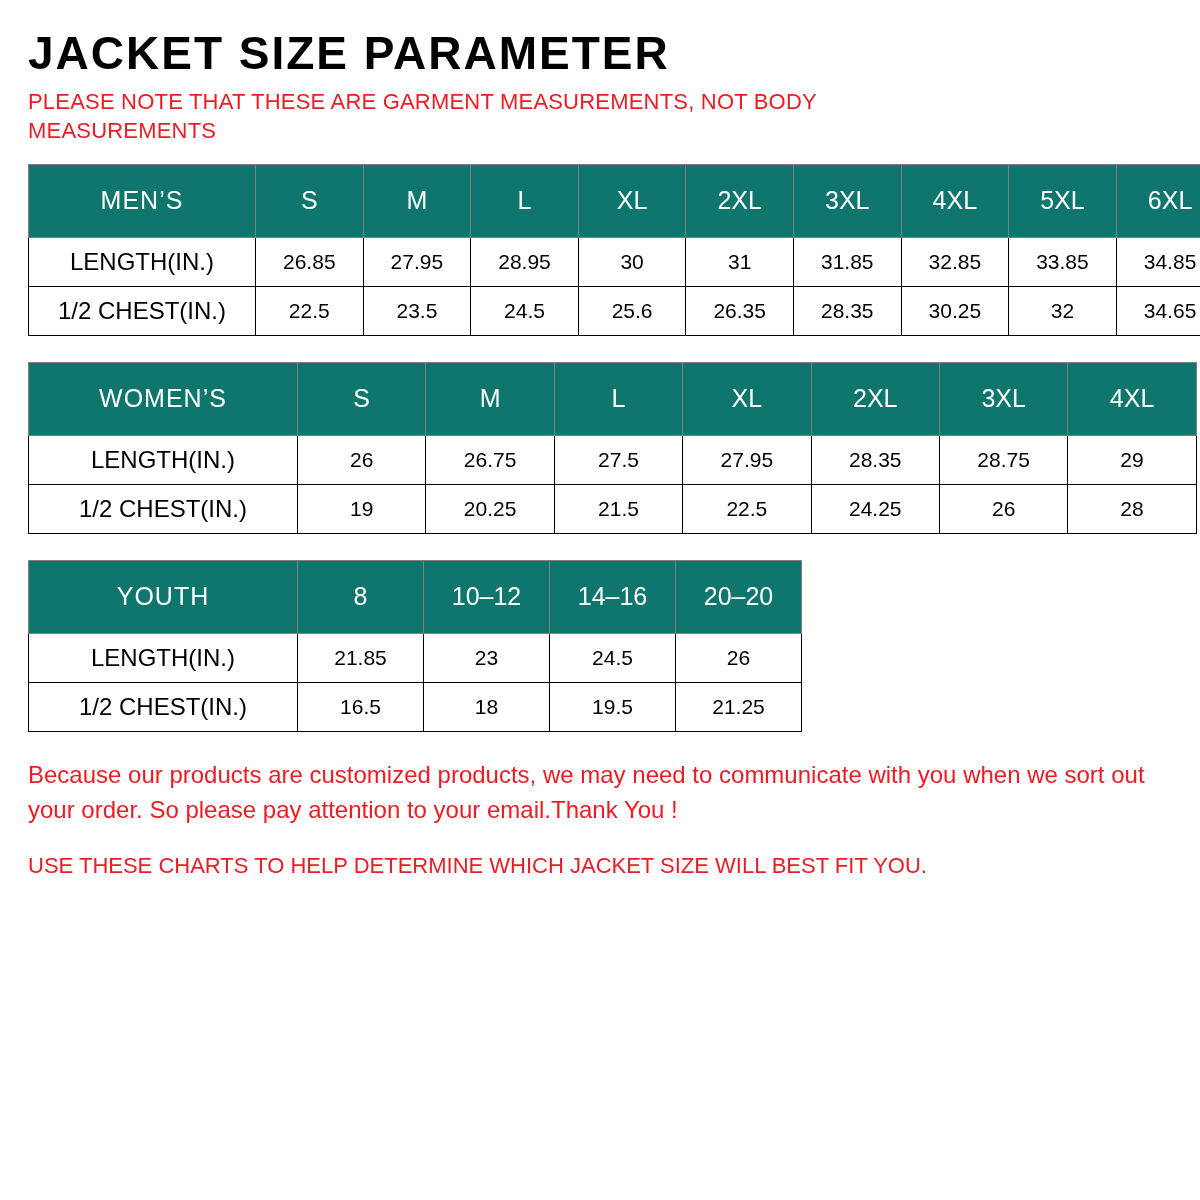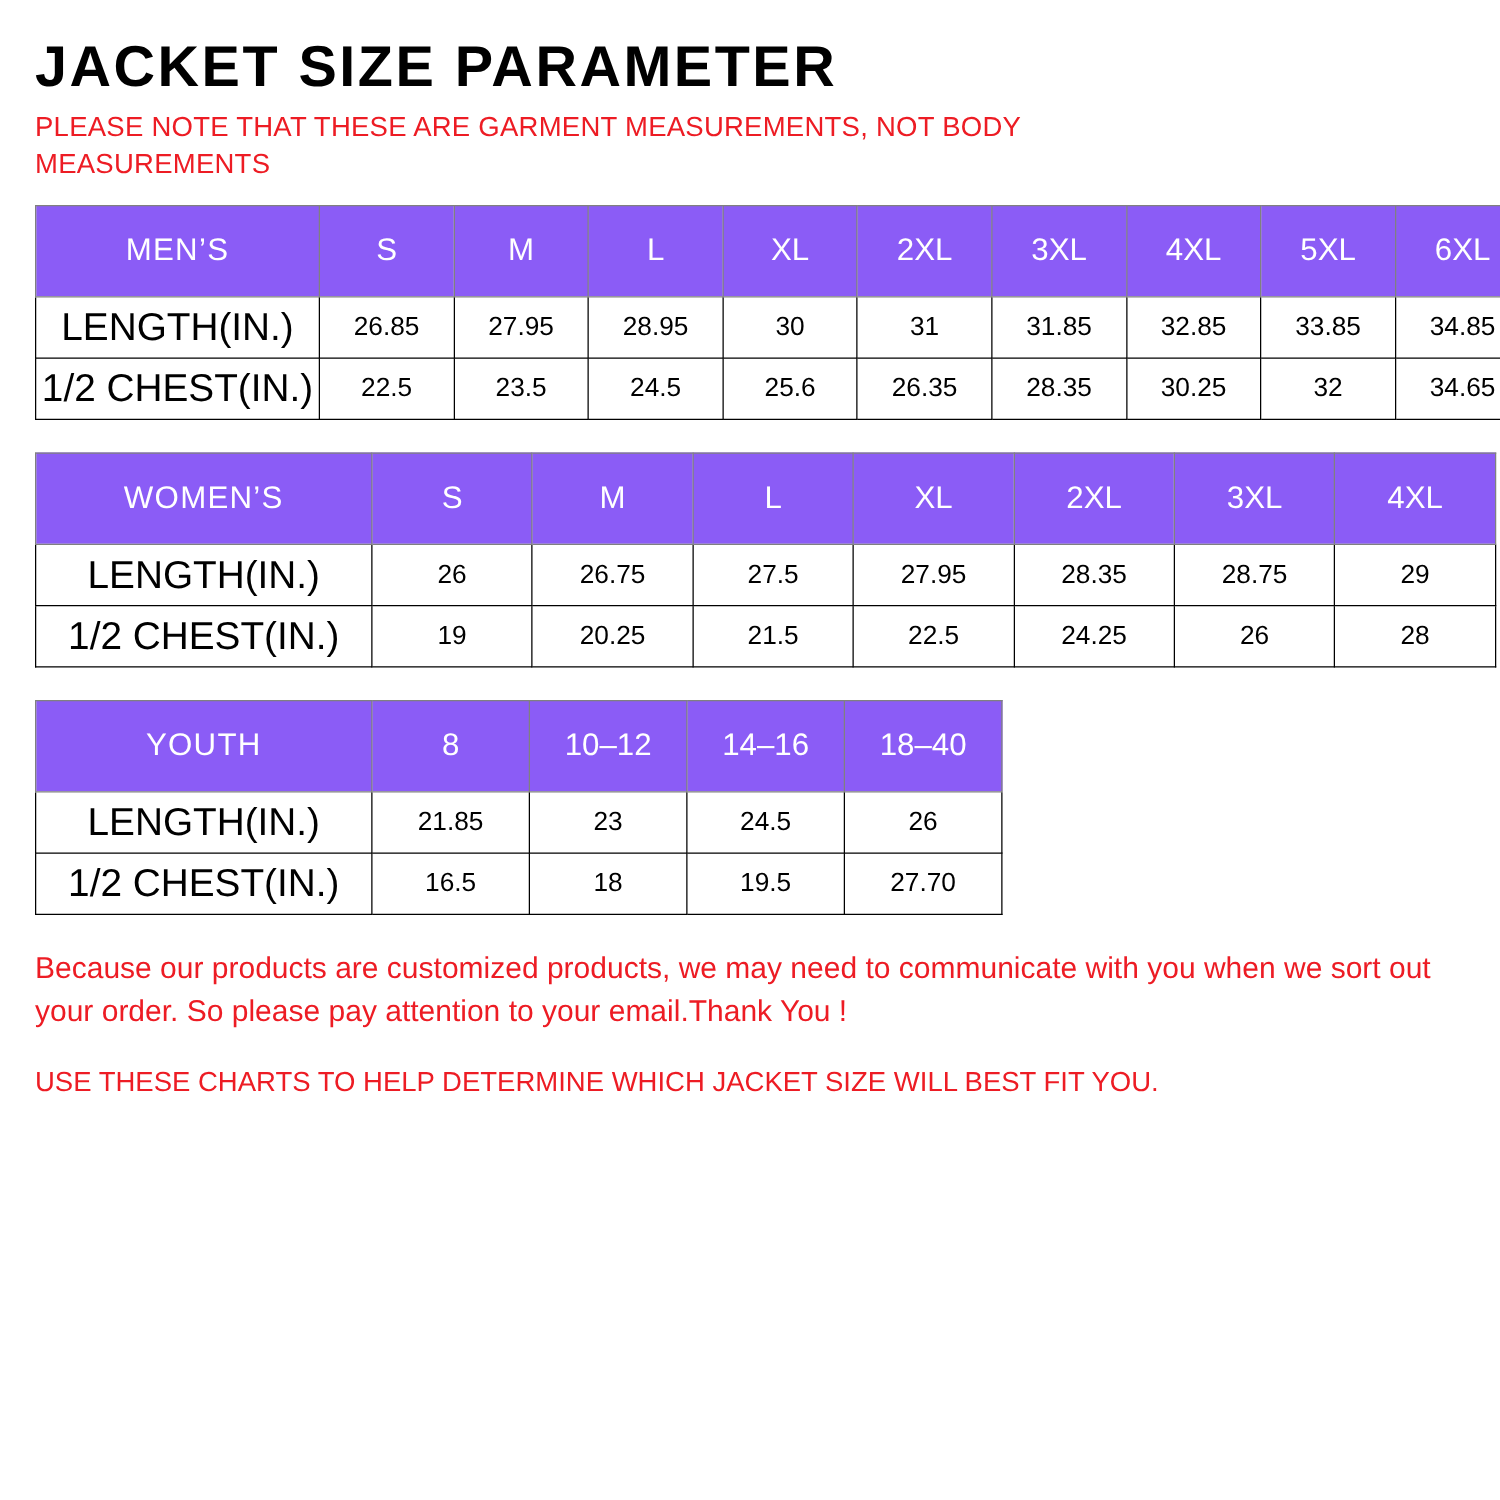--- a/index.html
+++ b/index.html
@@ -45,33 +45,33 @@
   table.size-table td {
     border: 1px solid #000000;
     text-align: center;
     vertical-align: middle;
     font-size: 21px;
     color: #000;
     height: 48px;
     padding: 0 2px;
   }
   table.size-table tr.header-row td {
-    background: #8b5cf6;
+    background: #0f766e;
     color: #ffffff;
     font-size: 25px;
     height: 72px;
     border-color: #808080;
     text-align: center;
   }
   table.size-table tr.header-row td.label-cell {
     font-size: 25px;
     letter-spacing: 1px;
   }
   table.size-table td.label-cell {
-    font-size: 31px;
+    font-size: 24px;
     text-align: center;
   }
   
   .t-men { width: 1146px; }
   .t-men td.label-cell { width: 222px; }
   .t-men td.val { width: 102.6px; }
   .t-men tr.header-row td { height: 70px; font-size: 24px; }
   .t-men td { height: 70px; font-size: 21px; }
 
   
@@ -190,35 +190,35 @@
     </tbody>
   </table>
 
   <table class="size-table t-youth">
     <tbody>
       <tr class="header-row">
         <td class="label-cell">YOUTH</td>
         <td class="val">8</td>
         <td class="val">10–12</td>
         <td class="val">14–16</td>
-        <td class="val">18–40</td>
+        <td class="val">20–20</td>
       </tr>
       <tr>
         <td class="label-cell">LENGTH(IN.)</td>
         <td class="val">21.85</td>
         <td class="val">23</td>
         <td class="val">24.5</td>
         <td class="val">26</td>
       </tr>
       <tr>
         <td class="label-cell">1/2 CHEST(IN.)</td>
         <td class="val">16.5</td>
         <td class="val">18</td>
         <td class="val">19.5</td>
-        <td class="val">27.70</td>
+        <td class="val">21.25</td>
       </tr>
     </tbody>
   </table>
 
   <div class="footer">
     <p class="first">Because our products are customized products, we may need to communicate with you when we sort out your order. So please pay attention to your email.Thank You !</p>
     <p class="second">USE THESE CHARTS TO HELP DETERMINE WHICH JACKET SIZE WILL BEST FIT YOU.</p>
   </div>
 
 </div>

